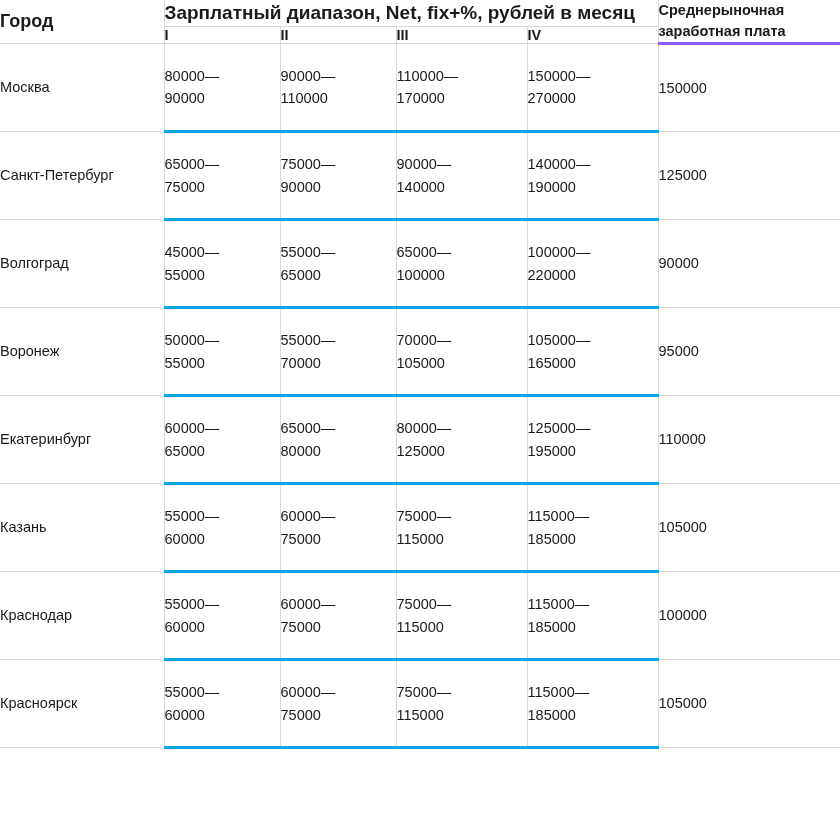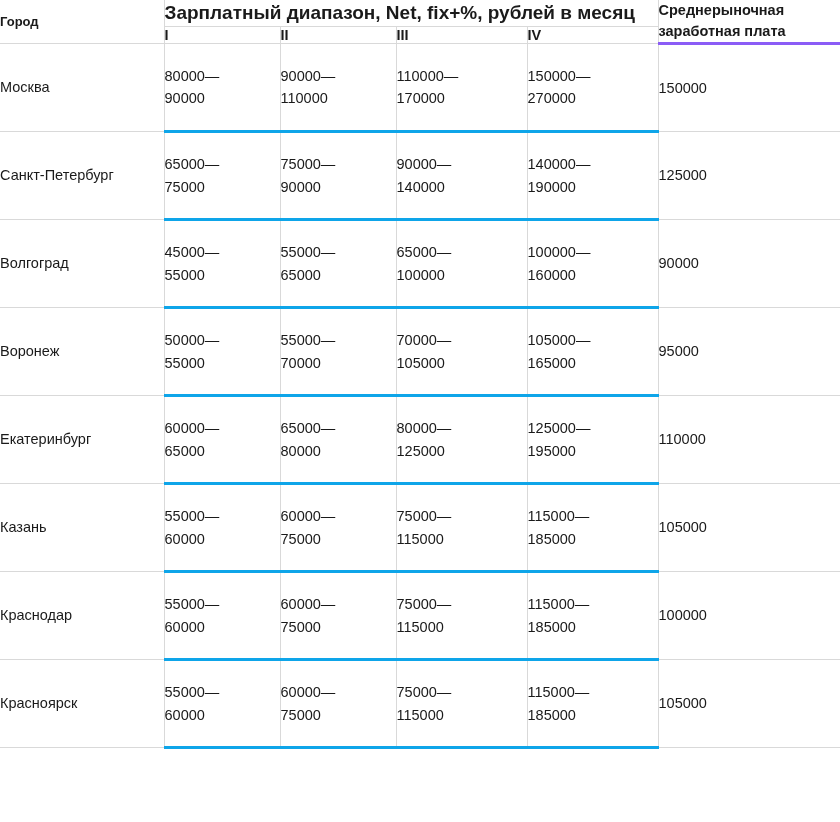--- a/index.html
+++ b/index.html
@@ -33,21 +33,21 @@
   col.c-g3     { width: 131px; }
   col.c-g4     { width: 131px; }
   col.c-avg    { width: 182px; }
 
   
   .hdr-city {
     padding: 10px 0 10px 16px;
     font-weight: bold;
     border-right: 1px solid #d9d9d9;
     border-bottom: 1px solid #d9d9d9;
-    font-size: 13px;
+    font-size: 18px;
   }
   .hdr-range-title {
     padding: 14px 10px 10px 16px;
     font-weight: bold;
     border-bottom: 1px solid #d9d9d9;
     border-right: 1px solid #d9d9d9;
     font-size: 19px;
     line-height: 1.35;
   }
   .hdr-avg {
@@ -165,21 +165,21 @@
         <td class="range">
           <span class="range-line">55000—</span>
           <span class="range-line">65000</span>
         </td>
         <td class="range">
           <span class="range-line">65000—</span>
           <span class="range-line">100000</span>
         </td>
         <td class="range last">
           <span class="range-line">100000—</span>
-          <span class="range-line">160000</span>
+          <span class="range-line">220000</span>
         </td>
         <td class="avg">90000</td>
       </tr>
       <tr>
         <td class="city">Воронеж</td>
         <td class="range">
           <span class="range-line">50000—</span>
           <span class="range-line">55000</span>
         </td>
         <td class="range">

